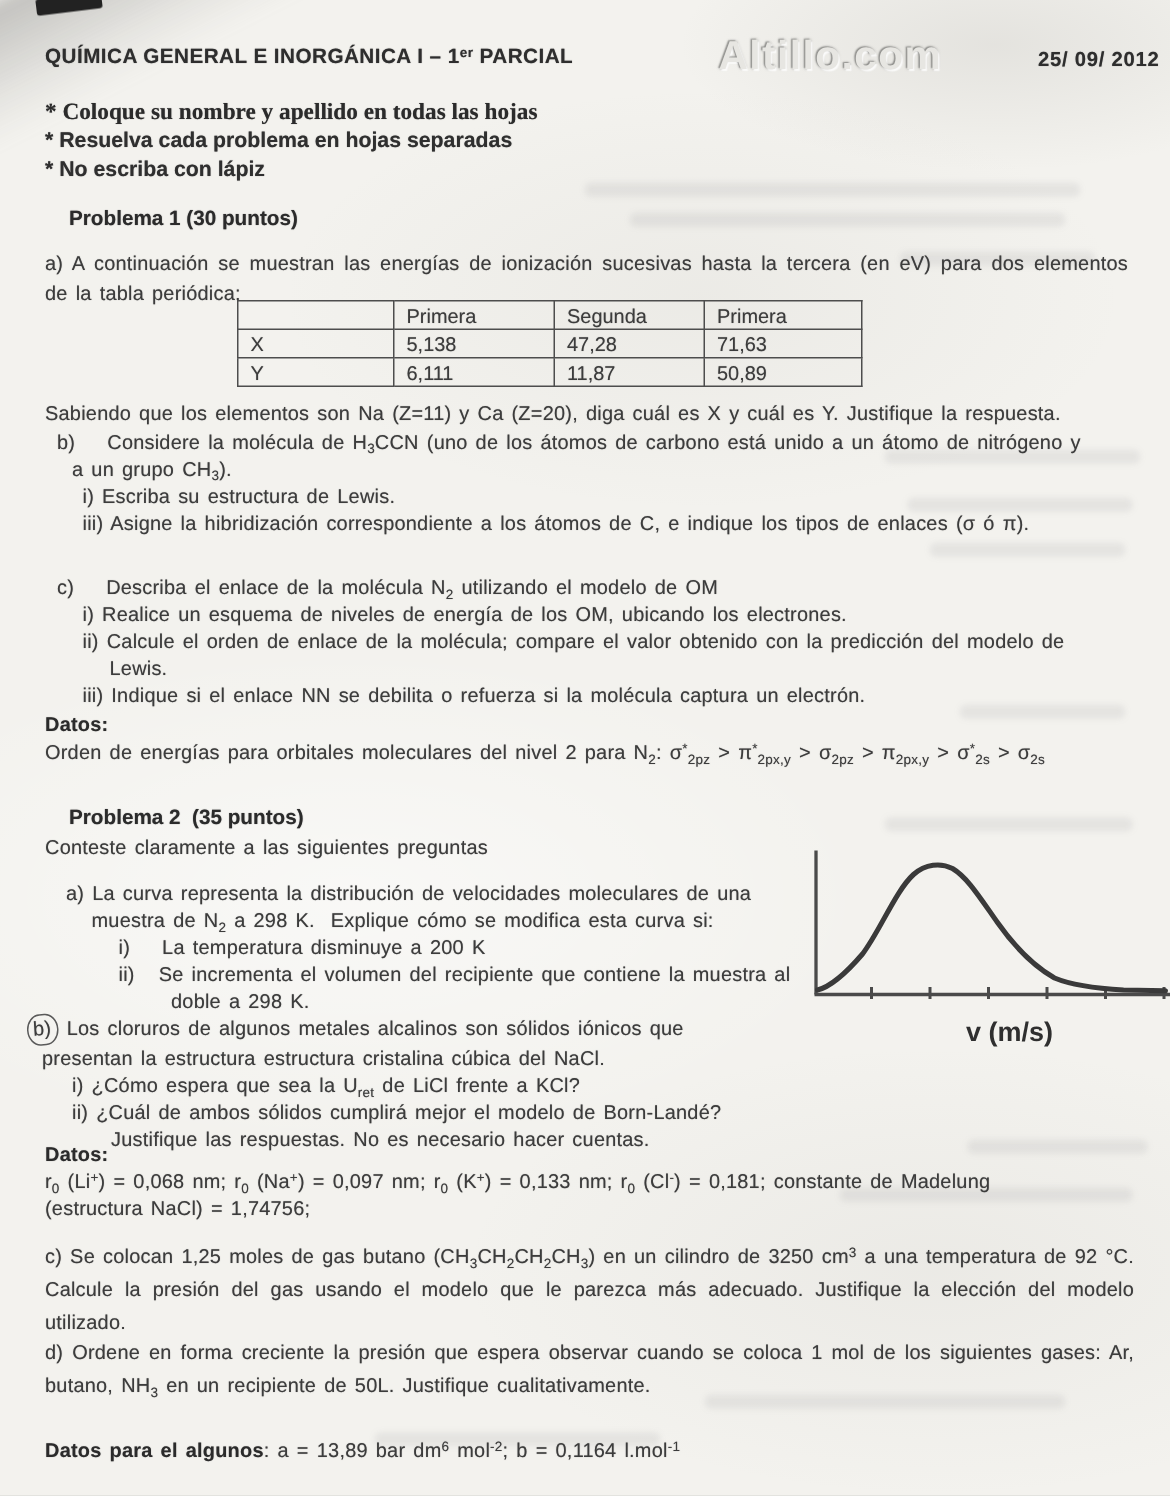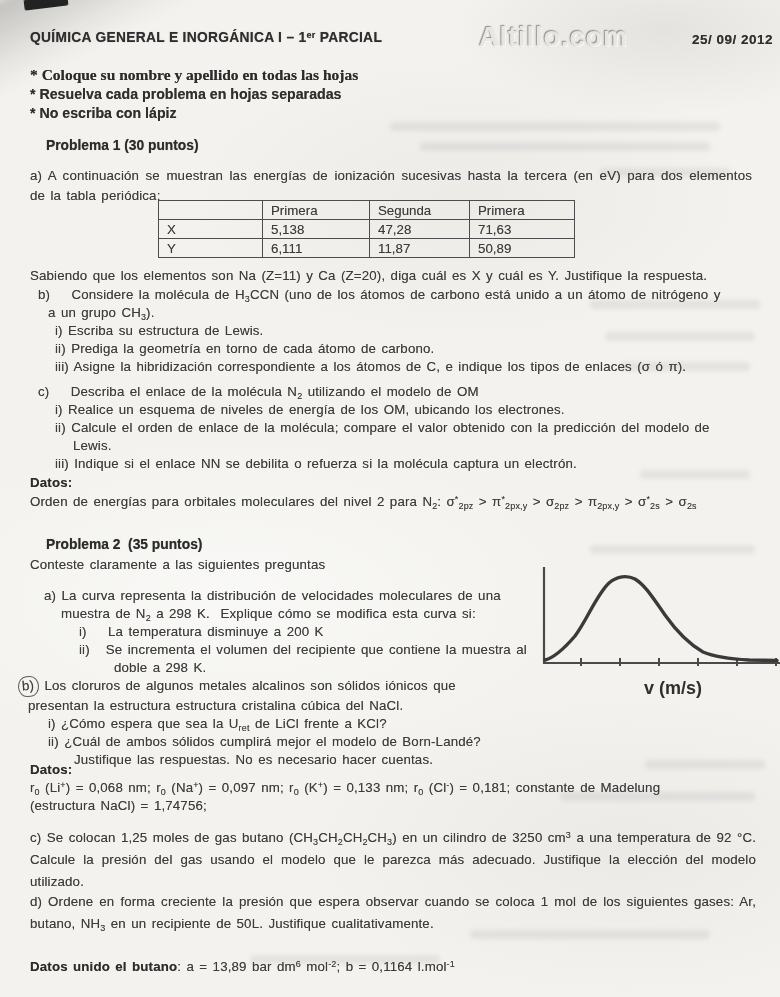--- a/index.html
+++ b/index.html
@@ -127,21 +127,20 @@
     </tr>
   </tbody>
     </table>
 
   <div class="abs txt" style="left:30px; top:267px; width:740px;">Sabiendo que los elementos son  Na (Z=11) y Ca (Z=20), diga cuál es X y cuál es Y. Justifique la respuesta.</div>
 
   <div class="abs txt" style="left:38px; top:286px; width:722px;">
     <div class="just">b)&nbsp;&nbsp;&nbsp;&nbsp;Considere la molécula de H<sub>3</sub>CCN (uno de los átomos de carbono está unido a un átomo de nitrógeno y</div>
     <div class="pl10">a un grupo CH<sub>3</sub>).</div>
     <div class="pl17">i) Escriba su estructura de Lewis.</div>
-    <div class="pl17">ii) Prediga la geometría en torno de cada átomo de carbono.</div>
     <div class="pl17">iii) Asigne la hibridización correspondiente a los átomos de C, e indique los tipos de enlaces (σ ó π).</div>
   </div>
 
   <div class="abs txt" style="left:38px; top:383px; width:722px;">
     <div>c)&nbsp;&nbsp;&nbsp;&nbsp;Describa el enlace de la molécula N<sub>2</sub> utilizando el modelo de OM</div>
     <div class="pl17">i) Realice un esquema de niveles de energía de los OM, ubicando los electrones.</div>
     <div class="pl17 just">ii) Calcule el orden de enlace de la molécula; compare el valor obtenido con la predicción del modelo de</div>
     <div class="pl35">Lewis.</div>
     <div class="pl17">iii) Indique si el enlace NN se debilita o refuerza si la molécula captura un electrón.</div>
   </div>
@@ -195,15 +194,15 @@
   <div class="abs txt bold" style="left:30px; top:761px;">Datos:</div>
   <div class="abs txt just" style="left:30px; top:779px; width:724px; line-height:18px;">
     <div>r<sub>0</sub> (Li<sup>+</sup>) = 0,068 nm; r<sub>0</sub> (Na<sup>+</sup>) = 0,097 nm; r<sub>0</sub> (K<sup>+</sup>) = 0,133 nm; r<sub>0</sub> (Cl<sup>-</sup>) = 0,181; constante de Madelung</div>
     <div style="text-align:left;">(estructura NaCl) = 1,74756;</div>
   </div>
 
   <div class="abs txt just" style="left:30px; top:827px; width:726px; line-height:22px;">c) Se colocan 1,25 moles de gas butano (CH<sub>3</sub>CH<sub>2</sub>CH<sub>2</sub>CH<sub>3</sub>) en un cilindro de 3250 cm<sup>3</sup> a una temperatura de 92 °C. Calcule la presión del gas usando el modelo que le parezca más adecuado. Justifique la elección del modelo utilizado.</div>
 
   <div class="abs txt just" style="left:30px; top:891px; width:726px; line-height:22px;">d) Ordene en forma creciente la presión que espera observar cuando se coloca 1 mol de los siguientes gases: Ar, butano, NH<sub>3</sub> en un recipiente de 50L. Justifique cualitativamente.</div>
 
-  <div class="abs txt" style="left:30px; top:958px; width:740px;"><span class="bold">Datos unido el butano</span><span>: a = 13,89 bar dm<sup>6</sup> mol<sup>-2</sup>; b = 0,1164 l.mol<sup>-1</sup></span></div>
+  <div class="abs txt" style="left:30px; top:958px; width:740px;"><span class="bold">Datos para el algunos</span><span>: a = 13,89 bar dm<sup>6</sup> mol<sup>-2</sup>; b = 0,1164 l.mol<sup>-1</sup></span></div>
 
 </div>
 
 </body></html>

